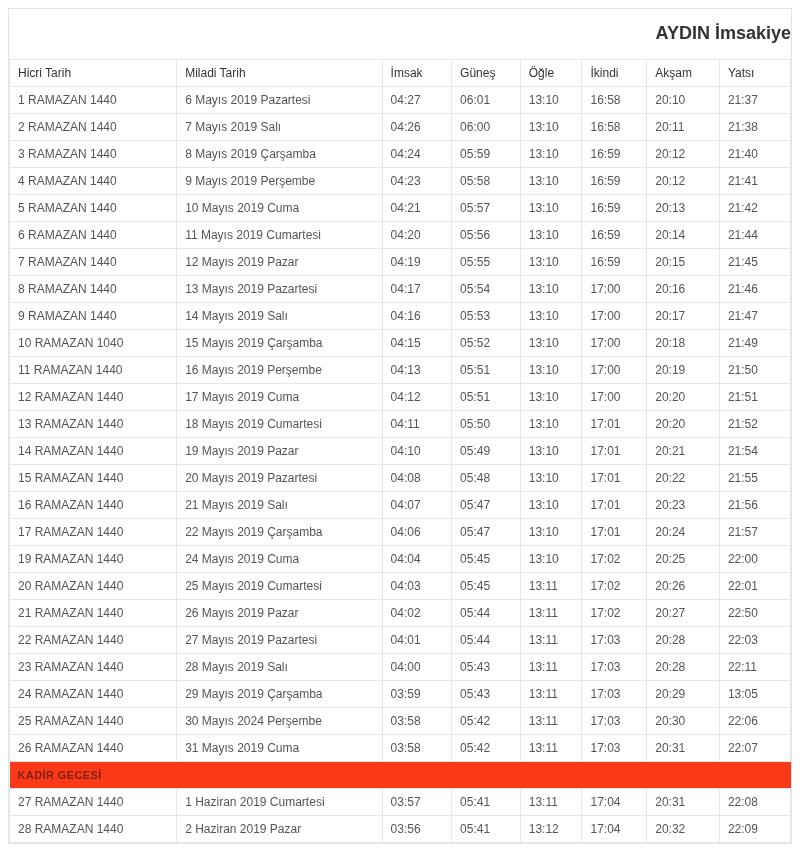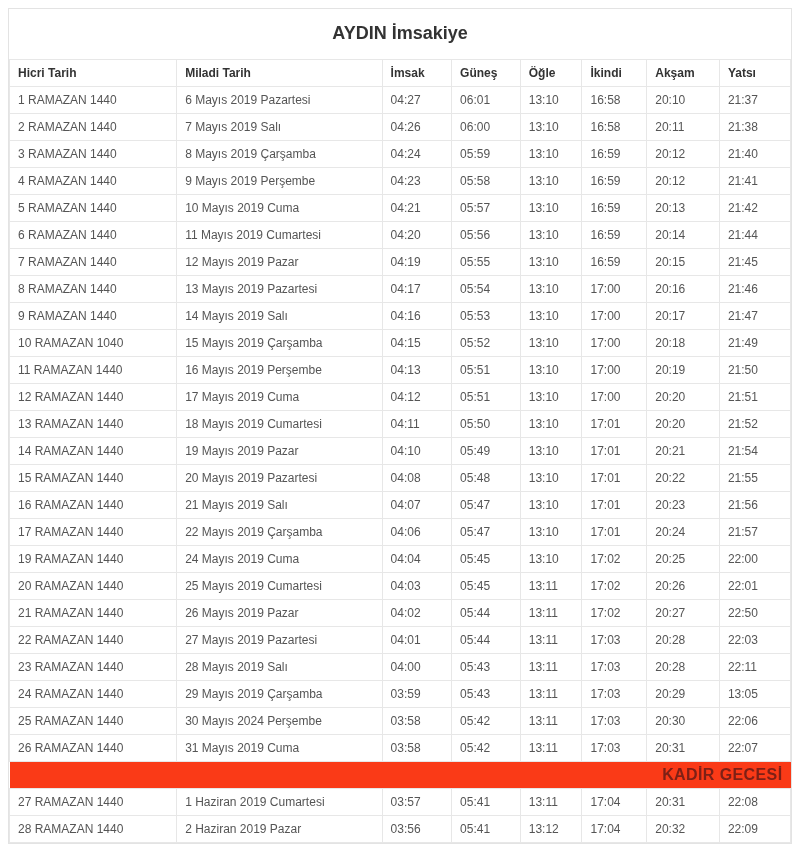--- a/index.html
+++ b/index.html
@@ -7,21 +7,21 @@
   body {
     font-family: "Liberation Sans", sans-serif;
     width: 800px;
   }
   .card {
     margin: 8px 8px 0 8px;
     border: 1px solid #e3e3e3;
     background: #ffffff;
   }
   .page-title {
-    text-align: center;
+    text-align: right;
     font-size: 18px;
     font-weight: bold;
     color: #333333;
     padding: 14px 0 15px 0;
   }
   table.imsakiye {
     width: 100%;
     border-collapse: collapse;
     table-layout: fixed;
   }
@@ -29,37 +29,37 @@
     border: 1px solid #e7e7e7;
     padding: 6px 8px;
     font-size: 12px;
     line-height: 14px;
     text-align: left;
     overflow: hidden;
     white-space: nowrap;
   }
   table.imsakiye th {
     color: #333333;
-    font-weight: bold;
+    font-weight: normal;
   }
   table.imsakiye td {
     color: #555555;
   }
   col.c-hicri  { width: 21.4%; }
   col.c-miladi { width: 26.3%; }
   col.c-imsak  { width: 8.9%;  }
   col.c-gunes  { width: 8.8%;  }
   col.c-ogle   { width: 7.9%;  }
   col.c-ikindi { width: 8.3%;  }
   col.c-aksam  { width: 9.3%;  }
   col.c-yatsi  { width: 9.1%;  }
   tr.banner-row td {
-    text-align: right;
+    text-align: left;
     font-weight: bold;
-    font-size: 16px;
+    font-size: 11px;
     letter-spacing: 0.4px;
     border-left: none;
     border-right: none;
     margin-top: 20px;
   }
 </style>
 </head>
 <body>
 
 <div class="card">

